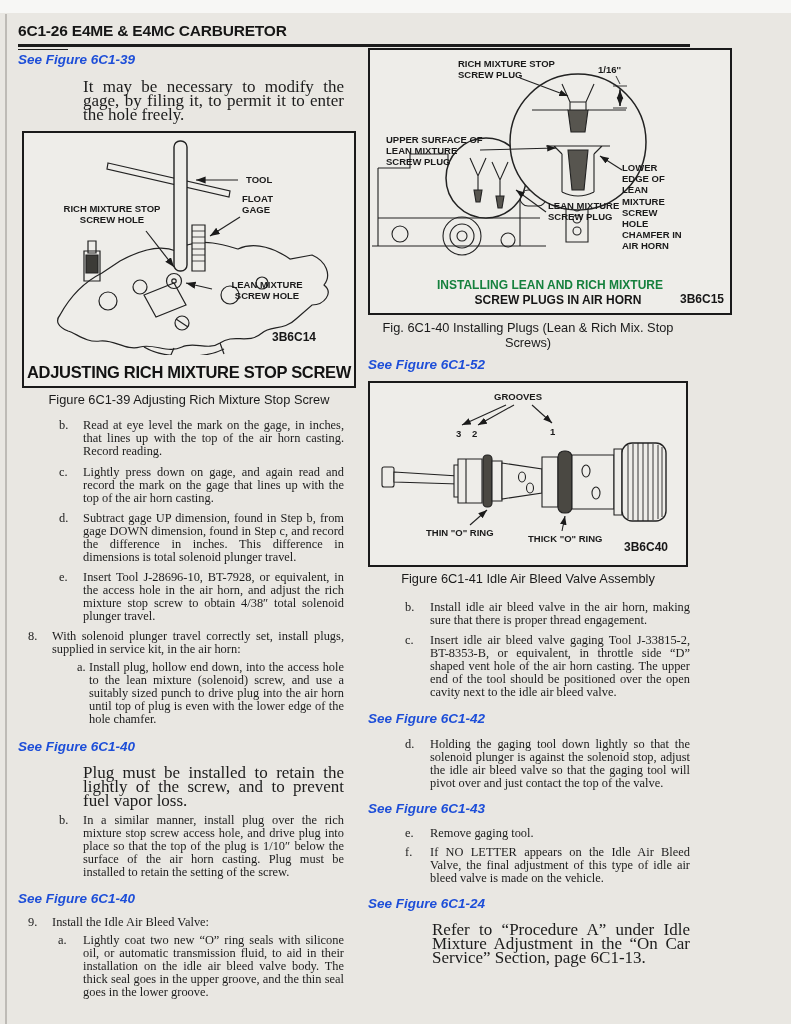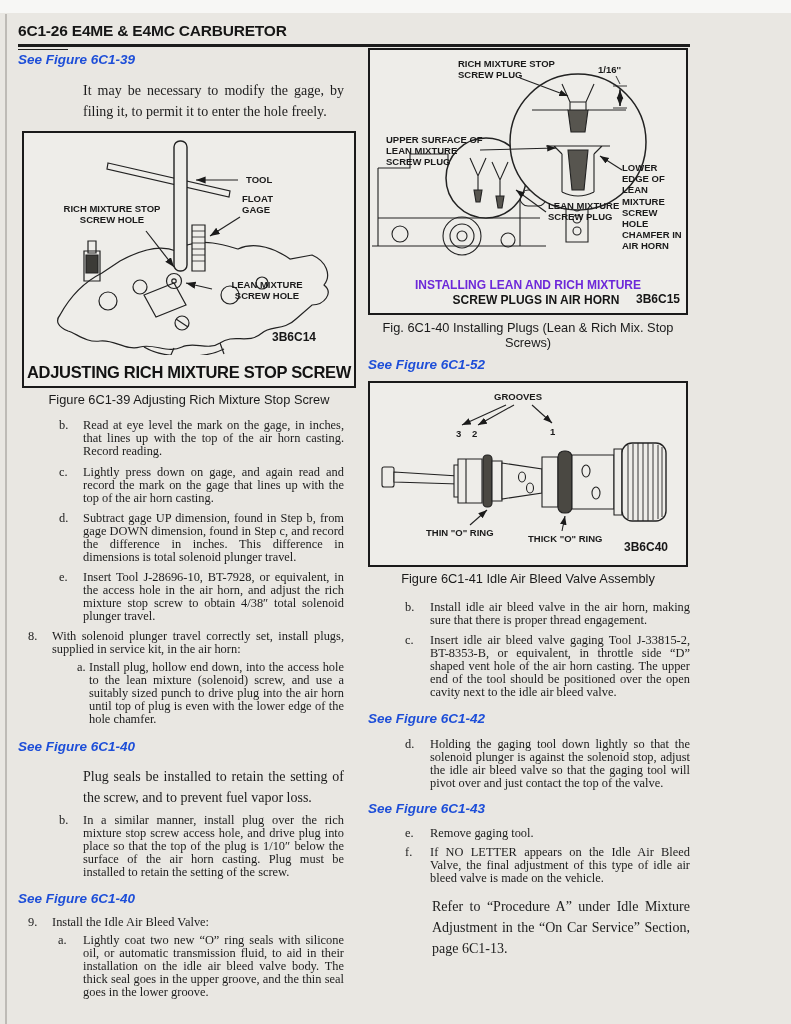--- a/index.html
+++ b/index.html
@@ -11,21 +11,21 @@
   .hdr{position:absolute;left:18px;top:22px;font:bold 15.5px/1.1 "Liberation Sans",sans-serif;
        letter-spacing:-0.2px;color:#161616;}
   .hrule{position:absolute;left:18px;top:44px;width:672px;height:2.5px;background:#1c1c1c;}
   .hrule2{position:absolute;left:18px;top:49px;width:50px;height:1px;background:#1c1c1c;}
 
   .col{position:absolute;}
   .col-left{left:18px;top:52px;width:340px;}
   .col-right{left:368px;top:48px;width:322px;}
 
   .see{font:bold italic 13.5px/1.15 "Liberation Sans",sans-serif;color:#1d4ed8;}
-  .body-par{font-size:14px;line-height:21px;text-align:justify;}
+  .body-par{font-size:17px;line-height:14px;text-align:justify;}
   .ind{padding-left:65px;margin-right:14px;}
   .ind-r{padding-left:64px;}
 
   .li{display:flex;font-size:12.4px;line-height:13.1px;}
   .li .m{flex:none;}
   .li .t{flex:1;text-align:justify;}
   .lft .li{margin-right:14px;}
   .li-abc{padding-left:41px;} .li-abc .m{width:24px;}
   .li-num{padding-left:10px;} .li-num .m{width:24px;}
   .li-sub8{padding-left:59px;} .li-sub8 .m{width:12px;}
@@ -33,21 +33,21 @@
   .li-rc{padding-left:37px;} .li-rc .m{width:25px;}
 
   .figbox{position:relative;border:2px solid #1a1a1a;background:#eeede9;box-sizing:border-box;}
   .figbox svg{position:absolute;left:0;top:0;}
   .flabel{position:absolute;font:bold 9.5px/1.18 "Liberation Sans",sans-serif;color:#1a1a1a;}
   .fnum{position:absolute;font:bold 9.5px/1 "Liberation Sans",sans-serif;color:#1a1a1a;}
   .fcode{position:absolute;font:bold 12px/1 "Liberation Sans",sans-serif;color:#161616;}
   .figtitle39{position:absolute;left:0;bottom:5px;width:100%;text-align:center;
       font:bold 16.5px/1 "Liberation Sans",sans-serif;letter-spacing:-0.3px;color:#131313;}
   .figtitle40a{position:absolute;left:0;bottom:22px;width:100%;text-align:center;
-      font:bold 12px/1 "Liberation Sans",sans-serif;color:#6d28d9;}
+      font:bold 12px/1 "Liberation Sans",sans-serif;color:#15803d;}
   .figtitle40b{position:absolute;left:8px;bottom:7px;width:100%;text-align:center;
       font:bold 12px/1 "Liberation Sans",sans-serif;color:#161616;}
   .figtitle40b .code{position:absolute;right:14px;top:-1px;}
   .caption{font:12.8px/1.15 "Liberation Sans",sans-serif;text-align:center;color:#1a1a1a;}
 
   svg path, svg line, svg circle, svg rect, svg ellipse, svg polygon{vector-effect:non-scaling-stroke;}
 </style>
 </head>
 <body>
 
@@ -134,40 +134,40 @@
   <div class="li li-num" style="margin-top:6px;">
     <span class="m">8.</span>
     <span class="t">With solenoid plunger travel correctly set, install plugs, supplied in service kit, in the air horn:</span>
   </div>
   <div class="li li-sub8" style="margin-top:5px;">
     <span class="m">a.</span>
     <span class="t">Install plug, hollow end down, into the access hole to the lean mixture (solenoid) screw, and use a suitably sized punch to drive plug into the air horn until top of plug is even with the lower edge of the hole chamfer.</span>
   </div>
 
   <div class="see" style="margin-top:13px;">See Figure 6C1-40</div>
-  <div class="body-par ind" style="margin-top:11px;">Plug seals be installed to retain the setting of the screw, and to prevent fuel vapor loss.</div>
+  <div class="body-par ind" style="margin-top:11px;">Plug must be installed to retain the lightly of the screw, and to prevent fuel vapor loss.</div>
   <div class="li li-abc" style="margin-top:6px;">
     <span class="m">b.</span>
     <span class="t">In a similar manner, install plug over the rich mixture stop screw access hole, and drive plug into place so that the top of the plug is 1/10″ below the surface of the air horn casting. Plug must be installed to retain the setting of the screw.</span>
   </div>
 
   <div class="see" style="margin-top:12px;">See Figure 6C1-40</div>
   <div class="li li-num" style="margin-top:9px;">
     <span class="m">9.</span>
     <span class="t">Install the Idle Air Bleed Valve:</span>
   </div>
   <div class="li li-sub9" style="margin-top:5px;">
     <span class="m">a.</span>
     <span class="t">Lightly coat two new “O” ring seals with silicone oil, or automatic transmission fluid, to aid in their installation on the idle air bleed valve body. The thick seal goes in the upper groove, and the thin seal goes in the lower groove.</span>
   </div>
 </div>
 
 <div class="col col-right">
 
-  <div class="figbox" style="width:320px;height:267px;">
+  <div class="figbox" style="width:364px;height:267px;">
     <svg width="316" height="228" viewBox="0 0 316 228">
       <defs>
           <marker id="a40" markerWidth="9" markerHeight="8" refX="8" refY="3" orient="auto">
             <path d="M0,0 L8,3 L0,6 Z" fill="#1a1a1a"></path>
           </marker>
         </defs>
       <g stroke="#222" stroke-width="1.1" fill="none">
 
         <path d="M8,118 H40 V104 H78 V118 H120 V128 H150 V168 M8,118 V196 M8,168 H170 M150,168 V196 M2,196 H176"></path>
         <rect x="150" y="140" width="26" height="16" rx="8"></rect>
@@ -279,14 +279,15 @@
   <div class="see" style="margin-top:11px;font-style:italic;">See Figure 6C1-43</div>
   <div class="li li-rc" style="margin-top:10px;">
     <span class="m">e.</span>
     <span class="t">Remove gaging tool.</span>
   </div>
   <div class="li li-rc" style="margin-top:6px;">
     <span class="m">f.</span>
     <span class="t">If NO LETTER appears on the Idle Air Bleed Valve, the final adjustment of this type of idle air bleed valve is made on the vehicle.</span>
   </div>
 
+  <div class="see" style="margin-top:11px;">See Figure 6C1-24</div>
   <div class="body-par ind-r" style="margin-top:11px;">Refer to “Procedure A” under Idle Mixture Adjustment in the “On Car Service” Section, page 6C1-13.</div>
 </div>
 
 </body></html>

